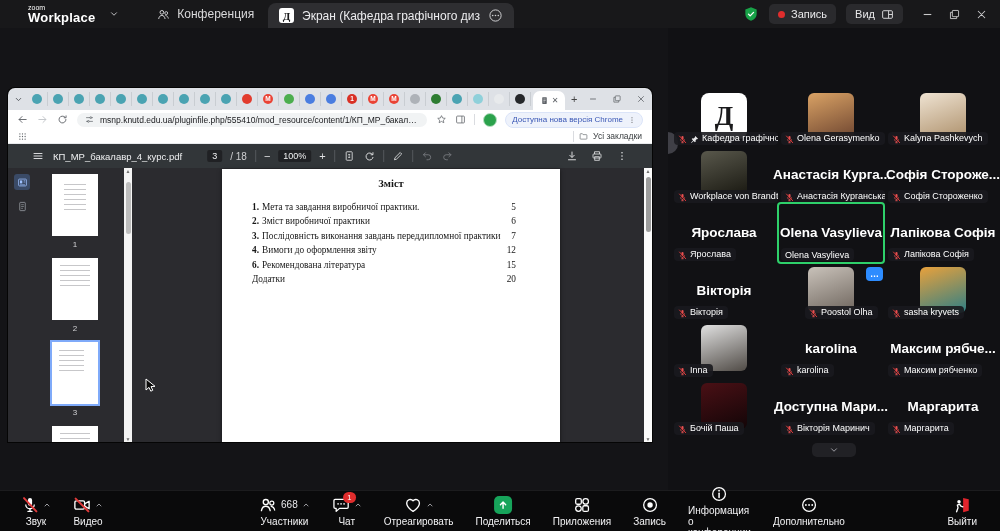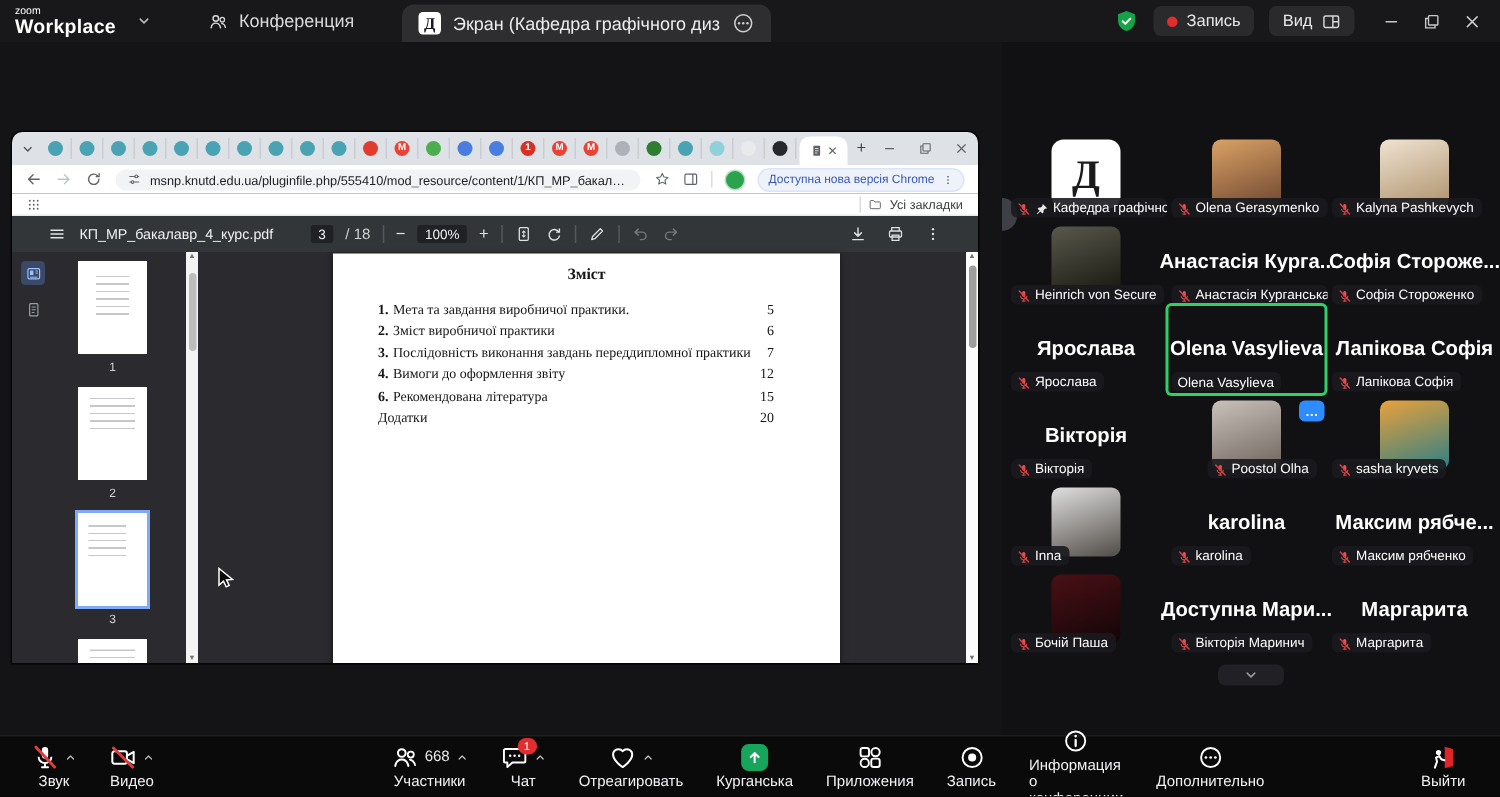--- a/index.html
+++ b/index.html
@@ -4,21 +4,21 @@
 <style>
   html,body{margin:0;padding:0;background:#000;}
   .app{position:relative;width:1000px;height:531px;background:#0a0a0b;overflow:hidden;
        font-family:"Liberation Sans",sans-serif;-webkit-font-smoothing:antialiased;}
   .ic{display:inline-block;vertical-align:middle;}
   svg{display:block;}
 
   
   .titlebar{position:absolute;left:0;top:0;width:100%;height:28px;background:#18181a;
             display:flex;align-items:center;color:#e6e6e8;}
-  .brand{margin-left:10px;line-height:1;}
+  .brand{margin-left:28px;line-height:1;}
   .brand .b1{font-size:7px;color:#fff;}
   .brand .b2{font-size:13px;font-weight:bold;color:#fff;letter-spacing:.2px;}
   .brand-chev{margin-left:14px;width:10px;height:10px;color:#bdbdbf;}
   .tt-tab{margin-left:38px;display:flex;align-items:center;gap:7px;font-size:12px;color:#d9d9db;}
   .tt-active{position:absolute;left:268px;top:3px;height:25px;background:#2e2e31;
              border-radius:8px 8px 0 0;display:flex;align-items:center;gap:8px;padding:0 11px;font-size:12px;color:#ececee;}
   .tt-logo{width:15px;height:15px;background:#fff;border-radius:3px;color:#19191b;
            font-family:"Liberation Serif",serif;font-weight:bold;font-size:11px;
            display:flex;align-items:center;justify-content:center;}
   .tt-active .ic.ell{width:15px;height:15px;color:#cfcfd1;}
@@ -639,21 +639,21 @@
         </div>
         <div class="cell">
           <div class="avatar" style="background:linear-gradient(160deg,#59584c,#17160f)"></div>
           <div class="nlabel" style="left:2px">
             <span class="mic"><svg class="ic" viewBox="0 0 24 24">
                 <rect x="9.2" y="2.6" width="5.6" height="10.4" rx="2.8" fill="currentColor"></rect>
                 <path d="M6.3 11.3a5.7 5.7 0 0 0 11.4 0" fill="none" stroke="currentColor" stroke-width="1.7"></path>
                 <path d="M12 17v3.6M9.3 20.6h5.4" stroke="currentColor" stroke-width="1.7" stroke-linecap="round"></path>
                 <path d="M4 2.8l16.5 17.7" stroke="#e23b3b" stroke-width="2.6" stroke-linecap="round"></path>
               </svg></span>
-            <span>Heinrich von Secure</span>
+            <span>Workplace von Brandt</span>
           </div>
         </div>
         <div class="cell">
           <div class="bigname">Анастасія Курга...</div>
           <div class="nlabel" style="left:2px">
             <span class="mic"><svg class="ic" viewBox="0 0 24 24">
                 <rect x="9.2" y="2.6" width="5.6" height="10.4" rx="2.8" fill="currentColor"></rect>
                 <path d="M6.3 11.3a5.7 5.7 0 0 0 11.4 0" fill="none" stroke="currentColor" stroke-width="1.7"></path>
                 <path d="M12 17v3.6M9.3 20.6h5.4" stroke="currentColor" stroke-width="1.7" stroke-linecap="round"></path>
                 <path d="M4 2.8l16.5 17.7" stroke="#e23b3b" stroke-width="2.6" stroke-linecap="round"></path>
@@ -915,21 +915,21 @@
           <span>Отреагировать</span>
         </div>
         <div class="bbitem">
           <div class="bbtop">
             <span class="sharebox">
               <svg viewBox="0 0 24 24">
                 <path d="M12 17.5V7M7.5 11.5L12 7l4.5 4.5" fill="none" stroke="#fff" stroke-width="2.4" stroke-linecap="round" stroke-linejoin="round"></path>
               </svg>
             </span>
           </div>
-          <span>Курганська</span>
+          <span>Поделиться</span>
         </div>
         <div class="bbitem">
           <div class="bbtop">
             <span class="main">
               <svg viewBox="0 0 24 24" style="width:100%;height:100%">
                 <rect x="3.5" y="3.5" width="7.5" height="7.5" rx="2" fill="none" stroke="currentColor" stroke-width="1.7"></rect>
                 <circle cx="16.8" cy="7.2" r="3.7" fill="none" stroke="currentColor" stroke-width="1.7"></circle>
                 <circle cx="7.2" cy="16.8" r="3.7" fill="none" stroke="currentColor" stroke-width="1.7"></circle>
                 <rect x="13" y="13" width="7.5" height="7.5" rx="2" fill="none" stroke="currentColor" stroke-width="1.7"></rect>
               </svg>

